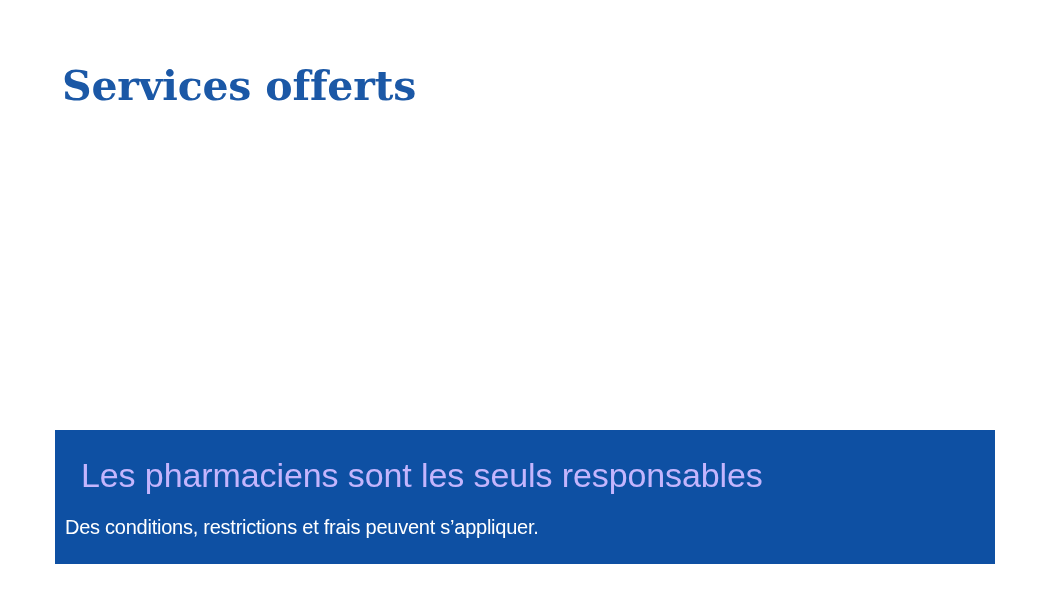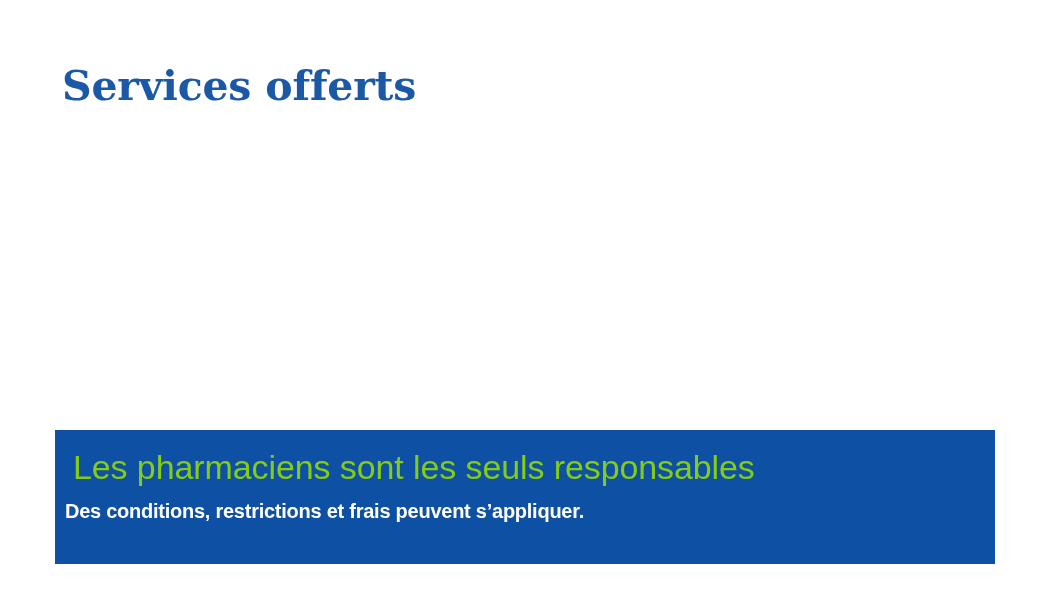--- a/index.html
+++ b/index.html
@@ -56,38 +56,38 @@
     height: 134px;
     background: #0E50A3;
     box-sizing: border-box;
     padding: 8px 12px 6px 10px;
     display: flex;
     flex-direction: column;
     justify-content: flex-start;
   }
 
   .notice-headline {
-    margin: 8px;
+    margin: 16px;
     font-family: "Liberation Sans", sans-serif;
     font-weight: 300;
     font-size: 34px;
     line-height: 43px;
-    color: #84cc16;
+    color: #c4b5fd;
     letter-spacing: -0.1px;
     white-space: nowrap;
   }
 
   .notice-headline .hl-line {
     display: block;
   }
 
   .notice-subline {
     margin: 2px 0 0 0;
     font-family: "Liberation Sans", sans-serif;
-    font-weight: 700;
+    font-weight: 400;
     font-size: 20px;
     line-height: 25px;
     color: #FFFFFF;
     letter-spacing: -0.25px;
     white-space: nowrap;
   }
 </style>
 </head>
 <body>
 

